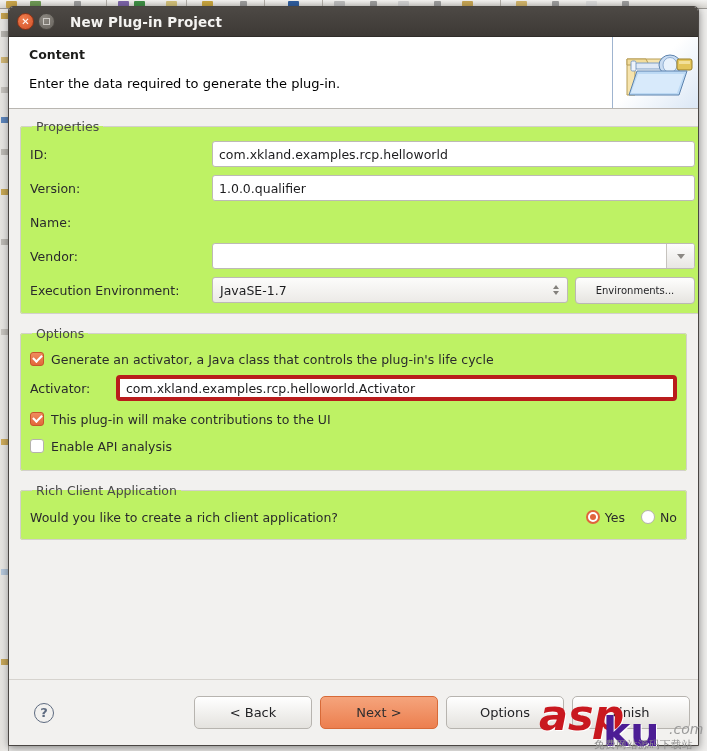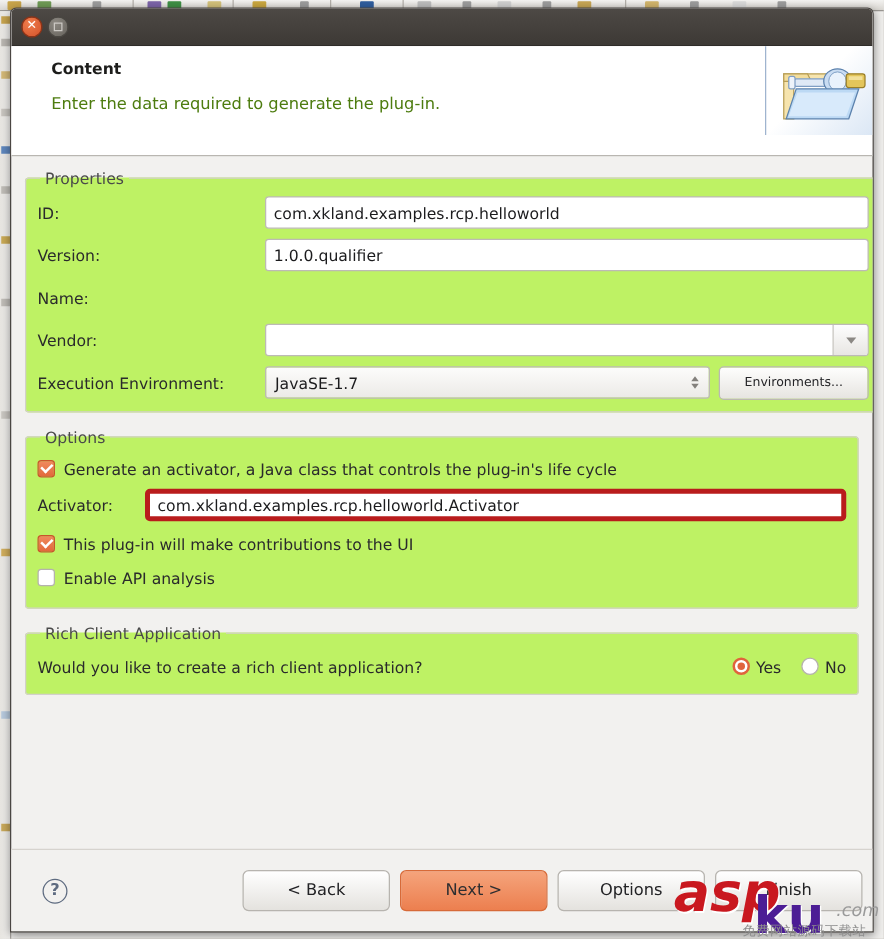--- a/index.html
+++ b/index.html
@@ -81,30 +81,30 @@
     width: 7px; height: 7px; border: 1.5px solid #cbc8c3;
   }
   #title-text {
     color: #f4f3f1; font-size: 13.5px; font-weight: bold;
     margin-left: 11px; letter-spacing: .1px;
   }
 
   
   #header {
     position: relative;
-    height: 88px;
+    height: 72px;
     background: #ffffff;
     border-bottom: 1px solid #b9b6b1;
-    padding: 10px 0 0 32px;
+    padding: 10px 0 0 20px;
   }
   #header-title {
     font-size: 12.5px; font-weight: bold; color: #1d1d1b;
   }
   #header-desc {
-    margin-top: 14px; font-size: 13px; color: #4d7c0f;
+    margin-top: 14px; font-size: 13px; color: #000000;
   }
   #header-icon {
     position: absolute; right: 0px; top: 0px;
     width: 86px; height: 71px;
     background: linear-gradient(135deg,#ffffff 0%,#ffffff 45%,#dbe7f5 100%);
     border-left: 1px solid #9fb4cf;
   }
 
   
   #body { padding: 10px 11px 0 11px; }
@@ -375,20 +375,21 @@
 
 <div id="dialog">
 
   <div id="titlebar">
     <div class="winbtn close">
       <span class="glyph-x">✕</span>
     </div>
     <div class="winbtn max">
       <span class="glyph-sq"></span>
     </div>
+    <div id="title-text">New Plug-in Project</div>
   </div>
 
   <div id="header">
     <div id="header-title">Content</div>
     <div id="header-desc">Enter the data required to generate the plug-in.</div>
     <div id="header-icon">
       <svg width="86" height="71" viewBox="0 0 86 71" xmlns="http://www.w3.org/2000/svg">
 
         <path d="M14 22 L14 58 L22 58 L22 28 L56 28 L56 22 Z" fill="#f6e4ae" stroke="#b79d55" stroke-width="1"></path>
         <path d="M14 22 L14 28 L36 28 L33 22 Z" fill="#f3dd9c" stroke="#b79d55" stroke-width="1"></path>

